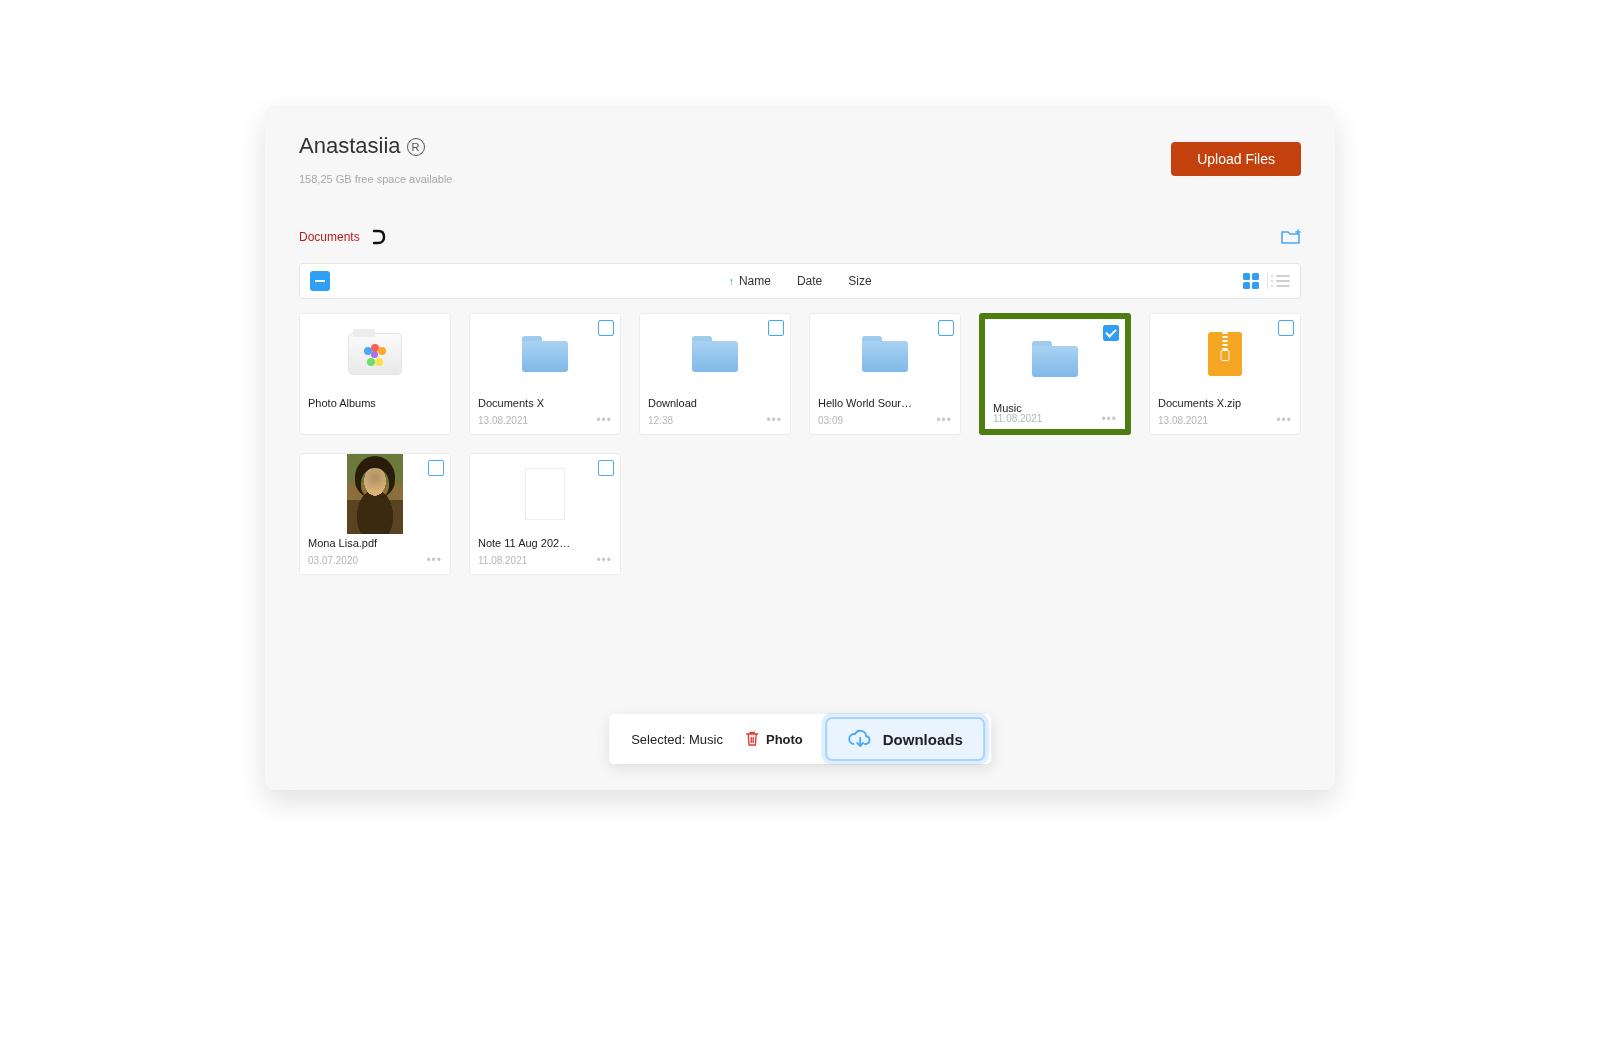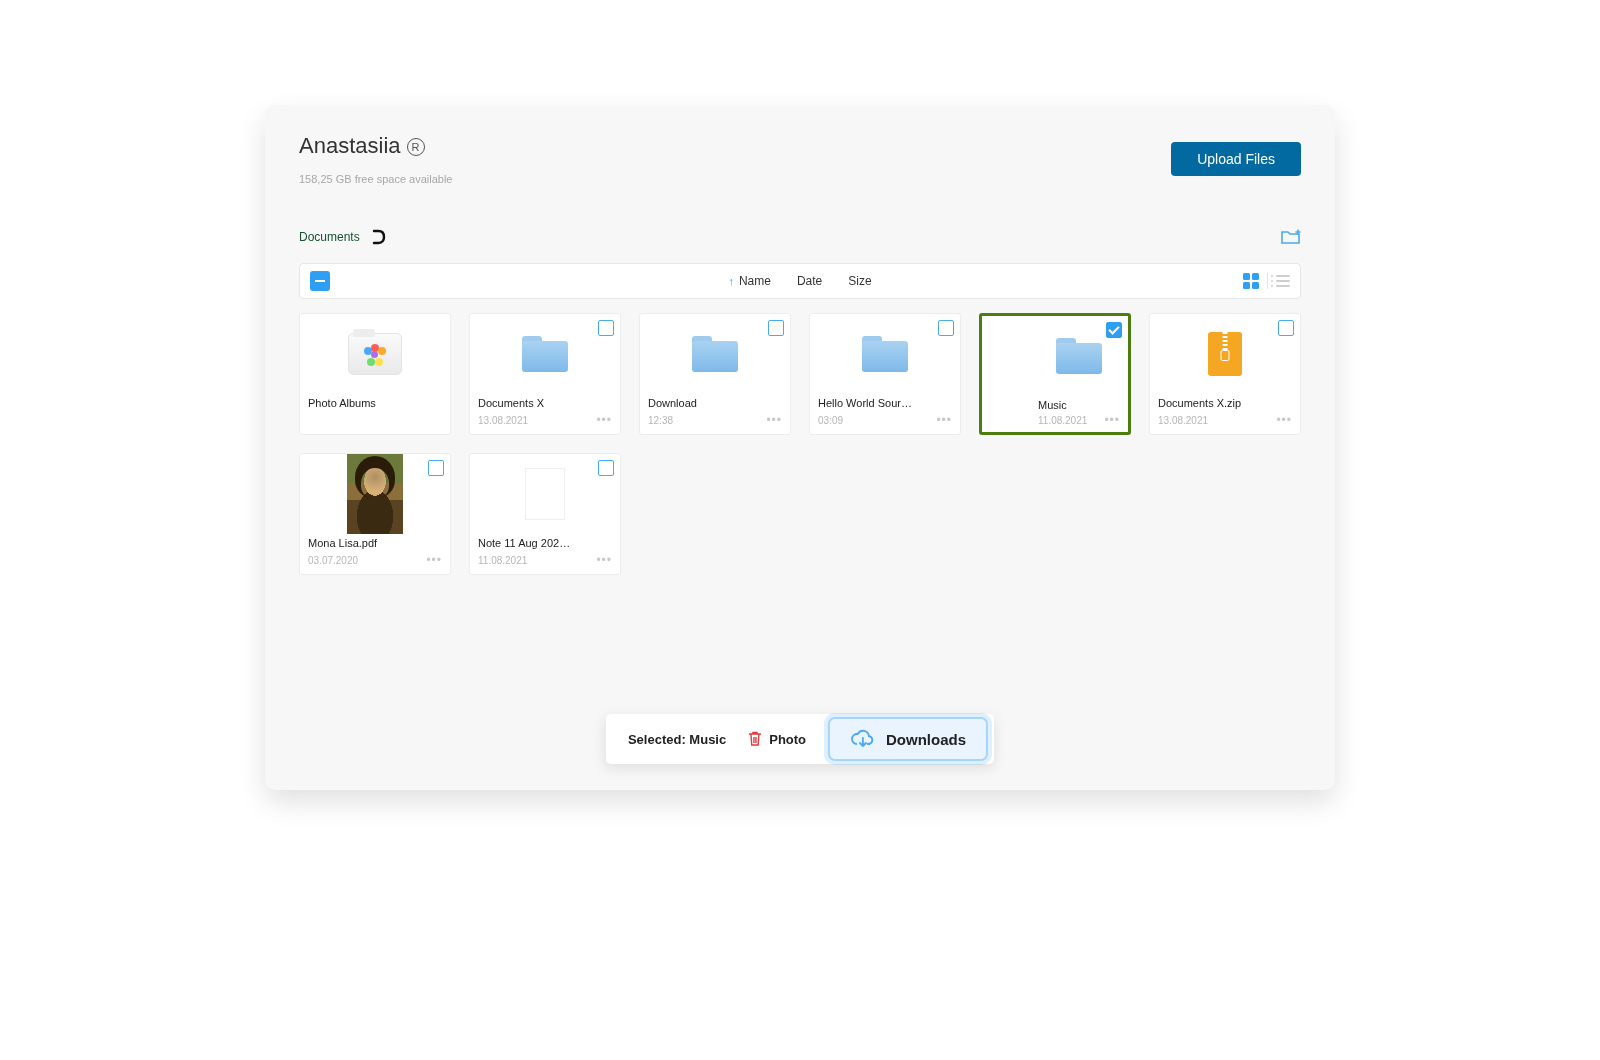--- a/index.html
+++ b/index.html
@@ -6,26 +6,26 @@
 html, body { width: 1600px; height: 1060px; background: #fff; font-family: -apple-system, "Helvetica Neue", Arial, sans-serif; }
 .canvas { width: 1600px; height: 1060px; display: flex; align-items: flex-start; justify-content: center; padding-top: 105px; }
 .panel { width: 1070px; height: 685px; background: #f7f7f7; border-radius: 10px; box-shadow: 0 12px 28px rgba(0,0,0,.12); position: relative; padding: 28px 34px 24px 34px; }
 
 
 .header-row { display: flex; align-items: center; justify-content: space-between; }
 .user-block { display: flex; align-items: baseline; gap: 14px; flex-direction: column; }
 .user-name { font-size: 22px; font-weight: 300; color: #333; display: flex; align-items: center; gap: 6px; }
 .r-mark { display:inline-flex; width:18px; height:18px; border:1.3px solid #555; border-radius:50%; align-items:center; justify-content:center; font-size:11px; color:#555; font-weight:400; position:relative; top:1px; }
 .free-space { font-size: 11px; color: #a8a8a8; }
-.upload-btn { background:#0369a1; color:#fff; border:none; border-radius:4px; padding:0 26px; height:34px; font-size:14px; cursor:pointer; }
+.upload-btn { background:#c2410c; color:#fff; border:none; border-radius:4px; padding:0 26px; height:34px; font-size:14px; cursor:pointer; }
 
 
 .crumb-row { margin-top: 44px; display:flex; align-items:center; justify-content:space-between; }
 .crumb-left { display:flex; align-items:center; gap:10px; }
-.crumb-label { font-size:12px; color:#14532d; }
+.crumb-label { font-size:12px; color:#b91c1c; }
 .crumb-icon { font-weight:bold; font-size:15px; color:#111; }
 .new-folder-icon { color:#49a9f5; }
 
 
 .toolbar { margin-top: 18px; height: 36px; background:#fff; border:1px solid #e6e6e6; border-radius:4px; display:flex; align-items:center; padding:0 10px; position:relative; }
 .select-toggle { width:20px; height:20px; background:#2f9ff3; border-radius:3px; display:flex; align-items:center; justify-content:center; cursor:pointer; }
 .select-toggle span { display:block; width:10px; height:2.5px; background:#fff; }
 .sort-group { position:absolute; left:50%; transform:translateX(-50%); display:flex; align-items:center; gap:26px; font-size:12px; color:#333; }
 .sort-item { cursor:pointer; display:flex; align-items:center; gap:5px; }
 .sort-arrow { color:#2f9ff3; font-size:11px; }
@@ -33,21 +33,21 @@
 .grid-view-icon { display:grid; grid-template:repeat(2,7px)/repeat(2,7px); gap:2px; cursor:pointer; }
 .grid-view-icon i { background:#2f9ff3; border-radius:1.5px; }
 .divider { width:1px; height:16px; background:#e3e3e3; }
 .list-view-icon { display:flex; flex-direction:column; gap:3px; cursor:pointer; }
 .list-view-icon i { width:14px; height:2px; background:#cfcfcf; border-radius:1px; position:relative; }
 .list-view-icon i::before { content:""; position:absolute; left:-5px; top:0; width:2px; height:2px; background:#cfcfcf; border-radius:1px; }
 
 
 .grid { margin-top: 14px; display:grid; grid-template-columns: repeat(6, 1fr); gap: 18px; }
 .tile { background:#fff; border:1px solid #ececec; border-radius:3px; height:122px; position:relative; display:flex; flex-direction:column; cursor:pointer; overflow:hidden; }
-.tile.selected { border:3px solid #4d7c0f;padding-left:48px; }
+.tile.selected { border:6px solid #4d7c0f; }
 .thumb { flex:0 0 80px; display:flex; align-items:center; justify-content:center; }
 .tile-check { position:absolute; top:6px; right:6px; width:16px; height:16px; border:1.5px solid #4aa9f5; border-radius:2px; background:#fff; display:flex; align-items:center; justify-content:center; }
 .tile-check.checked { background:#2f9ff3; border-color:#2f9ff3; }
 .tile-check.checked::after { content:""; width:8px; height:4px; border:2px solid #fff; border-top:none; border-right:none; transform:rotate(-45deg); margin-top:-2px; }
 .tile-label { padding:0 8px; font-size:11px; color:#222; white-space:nowrap; overflow:hidden; text-overflow:ellipsis; height:18px; line-height:18px; }
 .tile-meta { height:20px; display:flex; align-items:center; justify-content:space-between; padding:0 8px 4px 8px; }
 .tile-date { font-size:10px; color:#b6b6b6; }
 .tile-more { color:#c8c8c8; font-size:12px; letter-spacing:1px; cursor:pointer; line-height:6px; }
 .tile.no-meta .tile-meta { visibility:hidden; }
 
@@ -78,21 +78,21 @@
   radial-gradient(ellipse 30px 44px at 50% 78%, #3a2a12 0 60%, transparent 61%),
   linear-gradient(#6b7a3a 0 36%, #8a6f3a 36% 58%, #5a4320 58% 100%);
   position:relative; }
 .mona::after{ content:""; position:absolute; top:14px; left:50%; transform:translateX(-50%); width:28px; height:30px; border-radius:50% 50% 40% 40%; background:radial-gradient(circle at 50% 30%, rgba(0,0,0,.2), transparent 60%); box-shadow: 0 -6px 0 6px #2a1c08; }
 
 
 .note { width:40px; height:52px; background:#fff; border:1px solid #eee; }
 
 
 .action-bar { position:absolute; left:50%; bottom:26px; transform:translateX(-50%); height:50px; background:#fff; border-radius:5px; box-shadow:0 4px 14px rgba(0,0,0,.1); display:flex; align-items:center; padding:0 6px 0 22px; gap:22px; }
-.sel-label { font-size:13px; font-weight:700; color:#222; }
+.sel-label { font-size:13px; font-weight:400; color:#222; }
 .del-btn { display:flex; align-items:center; gap:7px; font-size:13px; font-weight:600; color:#222; cursor:pointer; }
 .trash-icon { color:#e23b3b; }
 .download-btn { display:flex; align-items:center; gap:10px; font-size:15px; font-weight:700; color:#222; cursor:pointer; border:2px solid #a8d4fb; background:#eaf4fe; border-radius:7px; height:44px; padding:0 20px; box-shadow:0 0 0 4px rgba(74,169,245,.18); }
 .cloud-icon { color:#4aa9f5; }
 
 svg { display:block; }
 </style>
 </head>
 <body>
 <div class="canvas">

